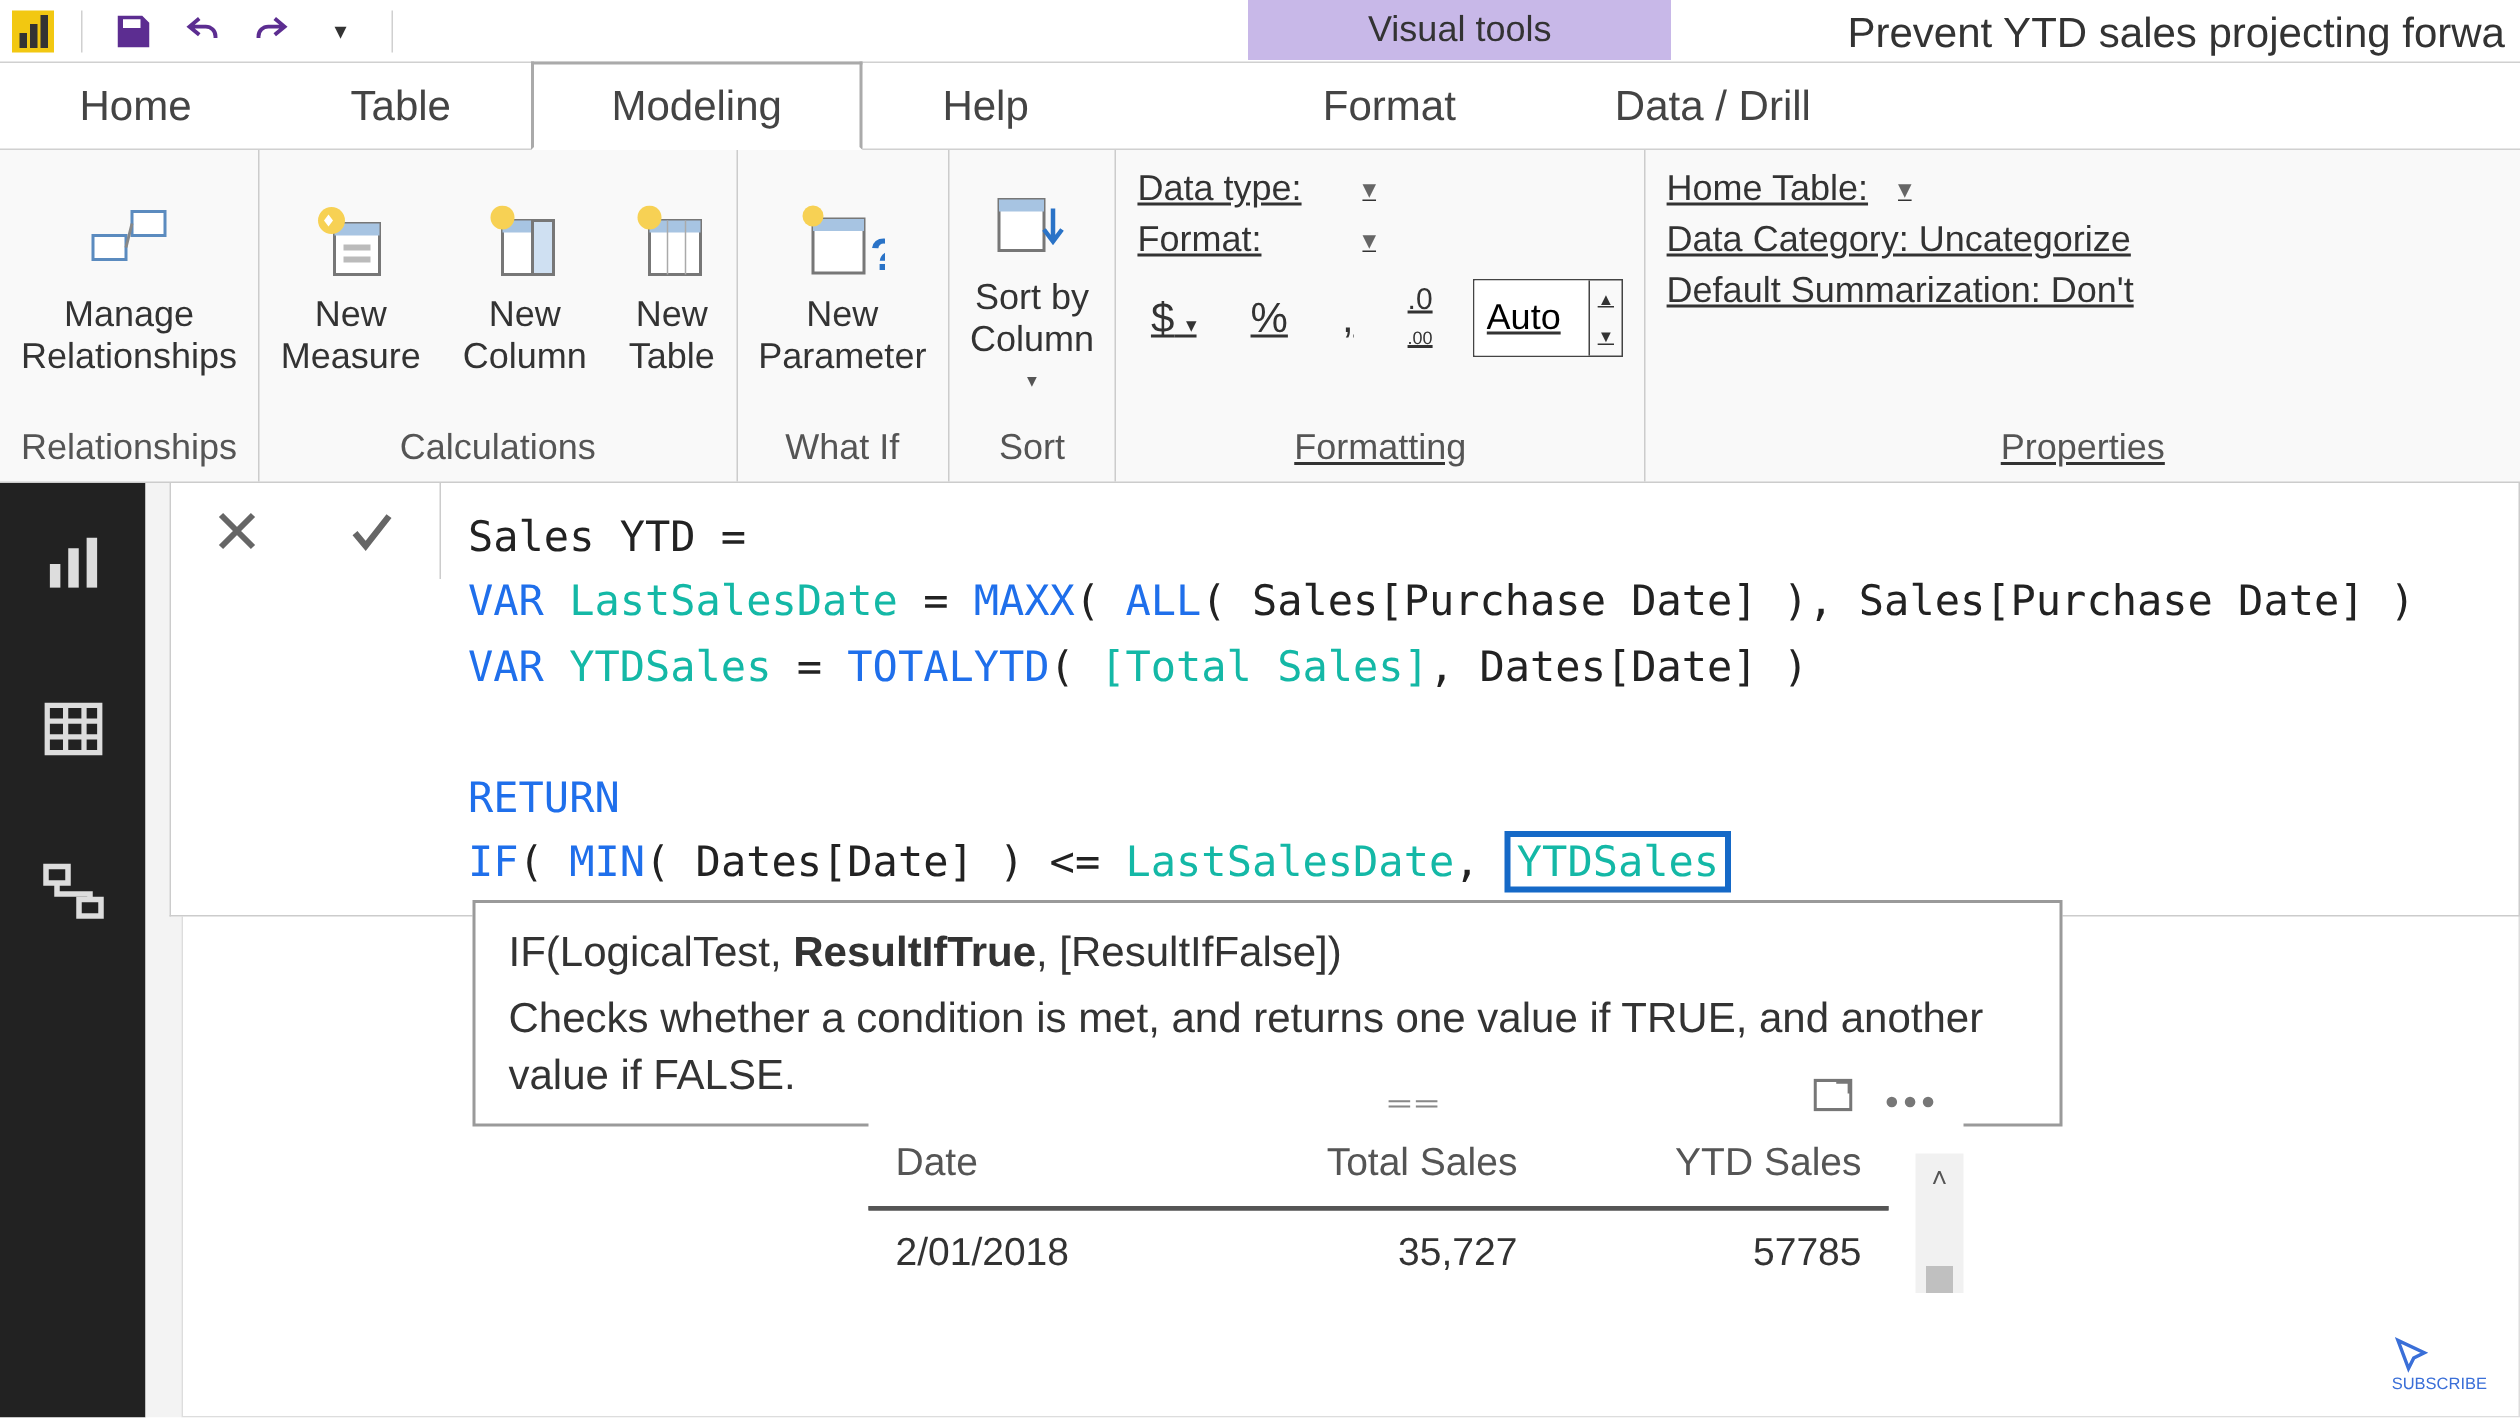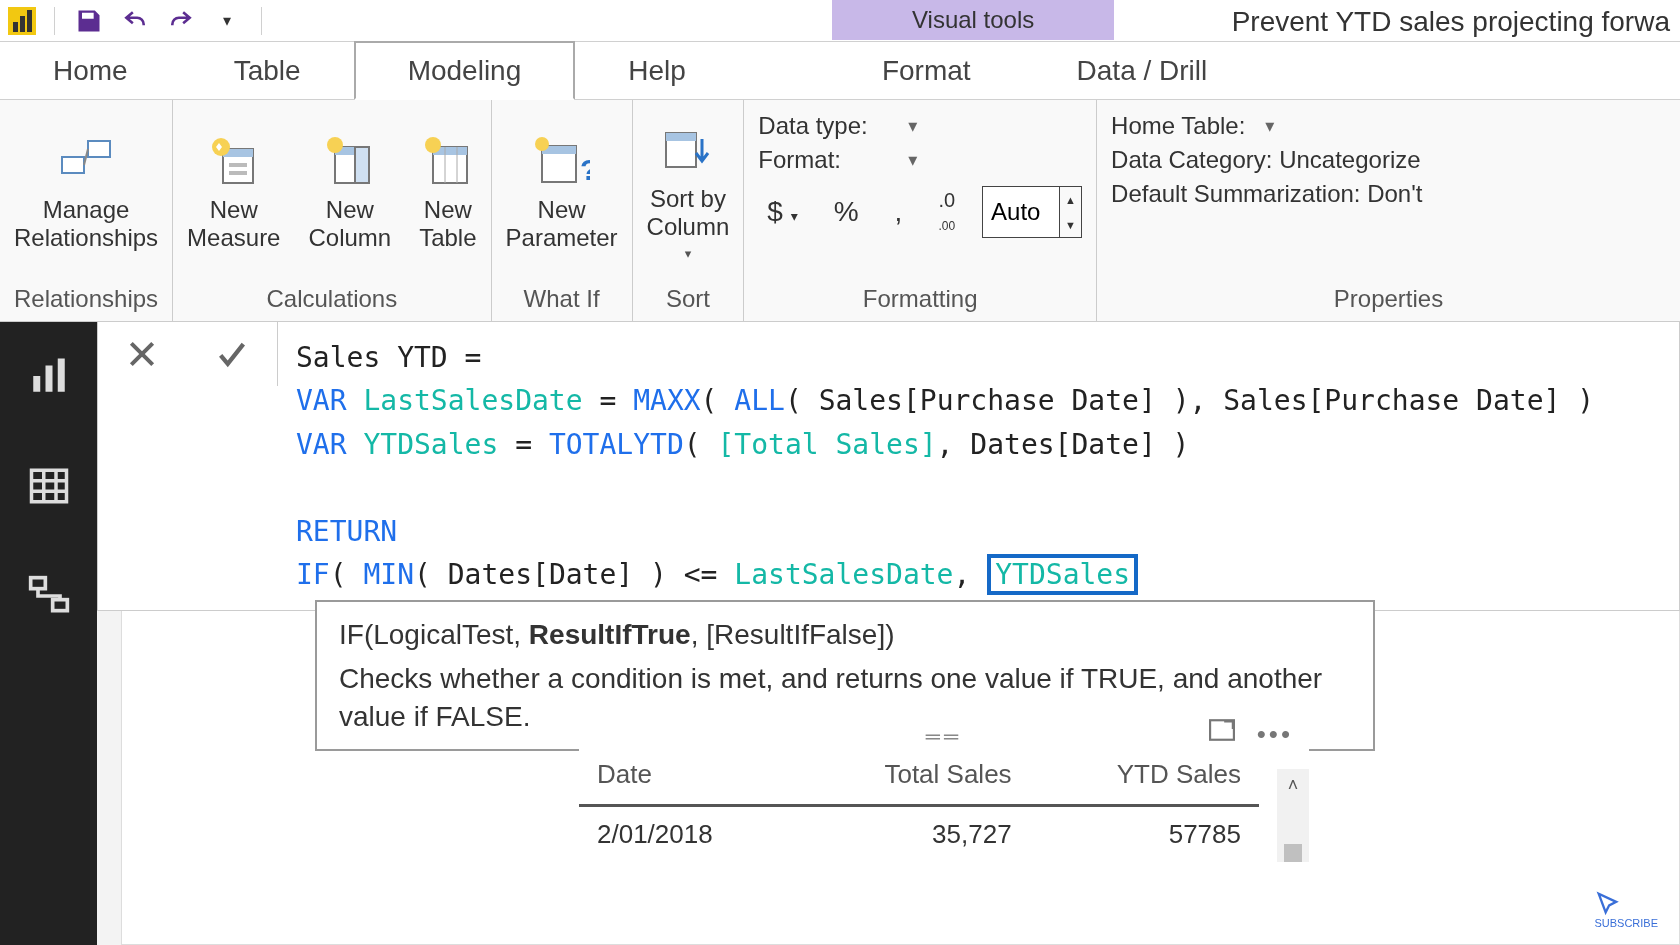--- a/index.html
+++ b/index.html
@@ -75,42 +75,42 @@
     padding:6px 14px 4px 14px;
   }
   .group-label{text-align:center;font-size:24px;color:#555;padding:6px 0 4px 0;}
   .group-body{flex:1;display:flex;align-items:center;gap:28px;}
   .rbtn{
     display:flex;flex-direction:column;align-items:center;gap:6px;cursor:pointer;
     text-align:center;font-size:24px;color:#333;line-height:1.15;
   }
   .ico{width:56px;height:56px;display:flex;align-items:center;justify-content:center;}
 
-  .fmt-group{font-size:24px;color:#333;}
+  .fmt-group{font-size:24px;color:#333;text-decoration:underline;}
   .fmt-row{display:flex;align-items:center;gap:14px;margin:6px 0;}
   .fmt-label{min-width:130px;}
   .fmt-drop{color:#666;font-size:18px;margin-left:6px;}
   .fmt-pills{display:flex;align-items:center;gap:18px;margin-top:10px;font-size:28px;}
   .fmt-pills .pill{padding:4px 8px;border:1px solid transparent;cursor:pointer;}
   .spinner{
     border:1px solid #444;display:flex;align-items:stretch;height:52px;
   }
   .spinner input{border:none;width:76px;font-size:24px;padding:0 8px;}
   .spinner .spins{width:22px;border-left:1px solid #444;display:flex;flex-direction:column;}
   .spinner .spins div{flex:1;display:flex;align-items:center;justify-content:center;font-size:11px;}
 
   
   .workspace{display:flex;height:calc(945px - 42px - 58px - 222px);}
   .navrail{width:97px;background:#222;display:flex;flex-direction:column;align-items:center;padding-top:26px;gap:54px;}
   .nav-btn{width:56px;height:56px;color:#ddd;display:flex;align-items:center;justify-content:center;cursor:pointer;}
 
   .canvas-area{flex:1;position:relative;background:#f3f3f3;}
 
   .formula-bar{
-    position:absolute;left:0;top:0;right:0;
+    position:absolute;left:16px;top:0;right:0;
     display:flex;align-items:flex-start;background:#fff;border:1px solid #ccc;border-top:none;
   }
   .fb-btns{width:180px;height:64px;display:flex;align-items:center;justify-content:space-around;border-right:1px solid #ccc;background:#fff;}
   .fb-btn{font-size:36px;color:#666;cursor:pointer;}
   .fb-editor{
     padding:14px 18px;font-family:Consolas,monospace;font-size:28px;line-height:1.55;white-space:pre;
   }
   .kw{color:#1f6feb;} 
   .fn{color:#1f6feb;}
   .ident{color:#14b8a6;} 

